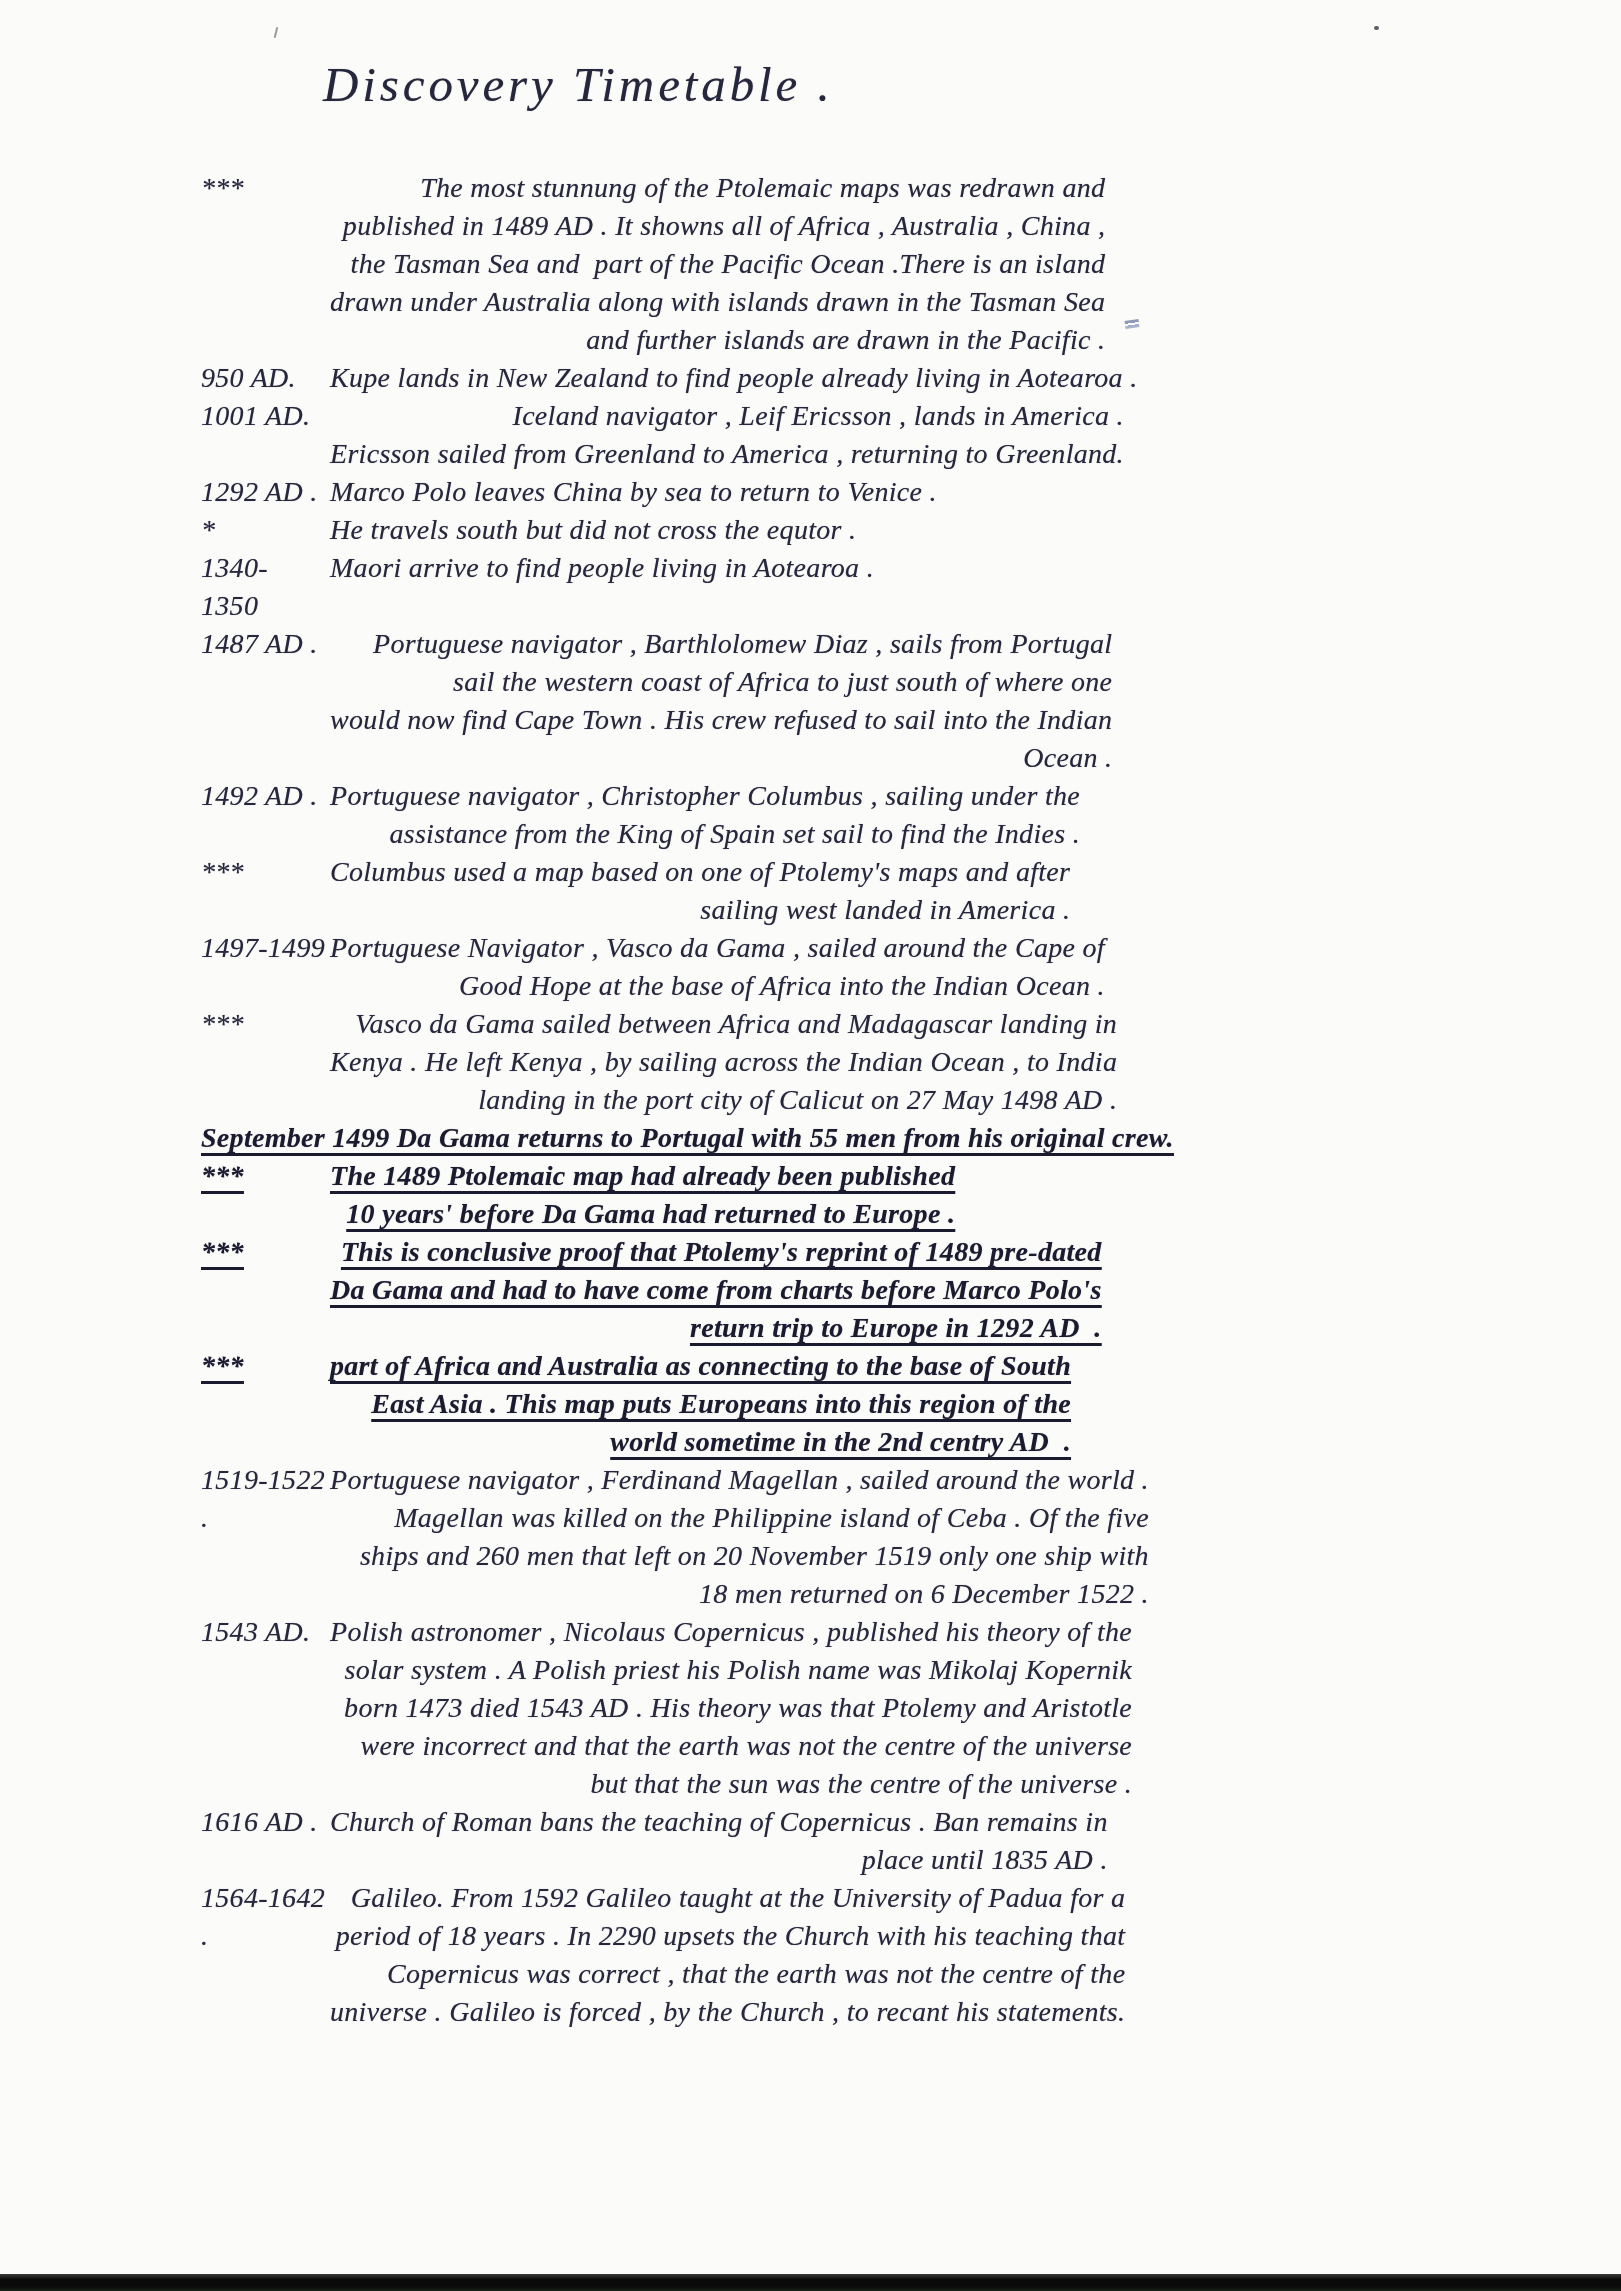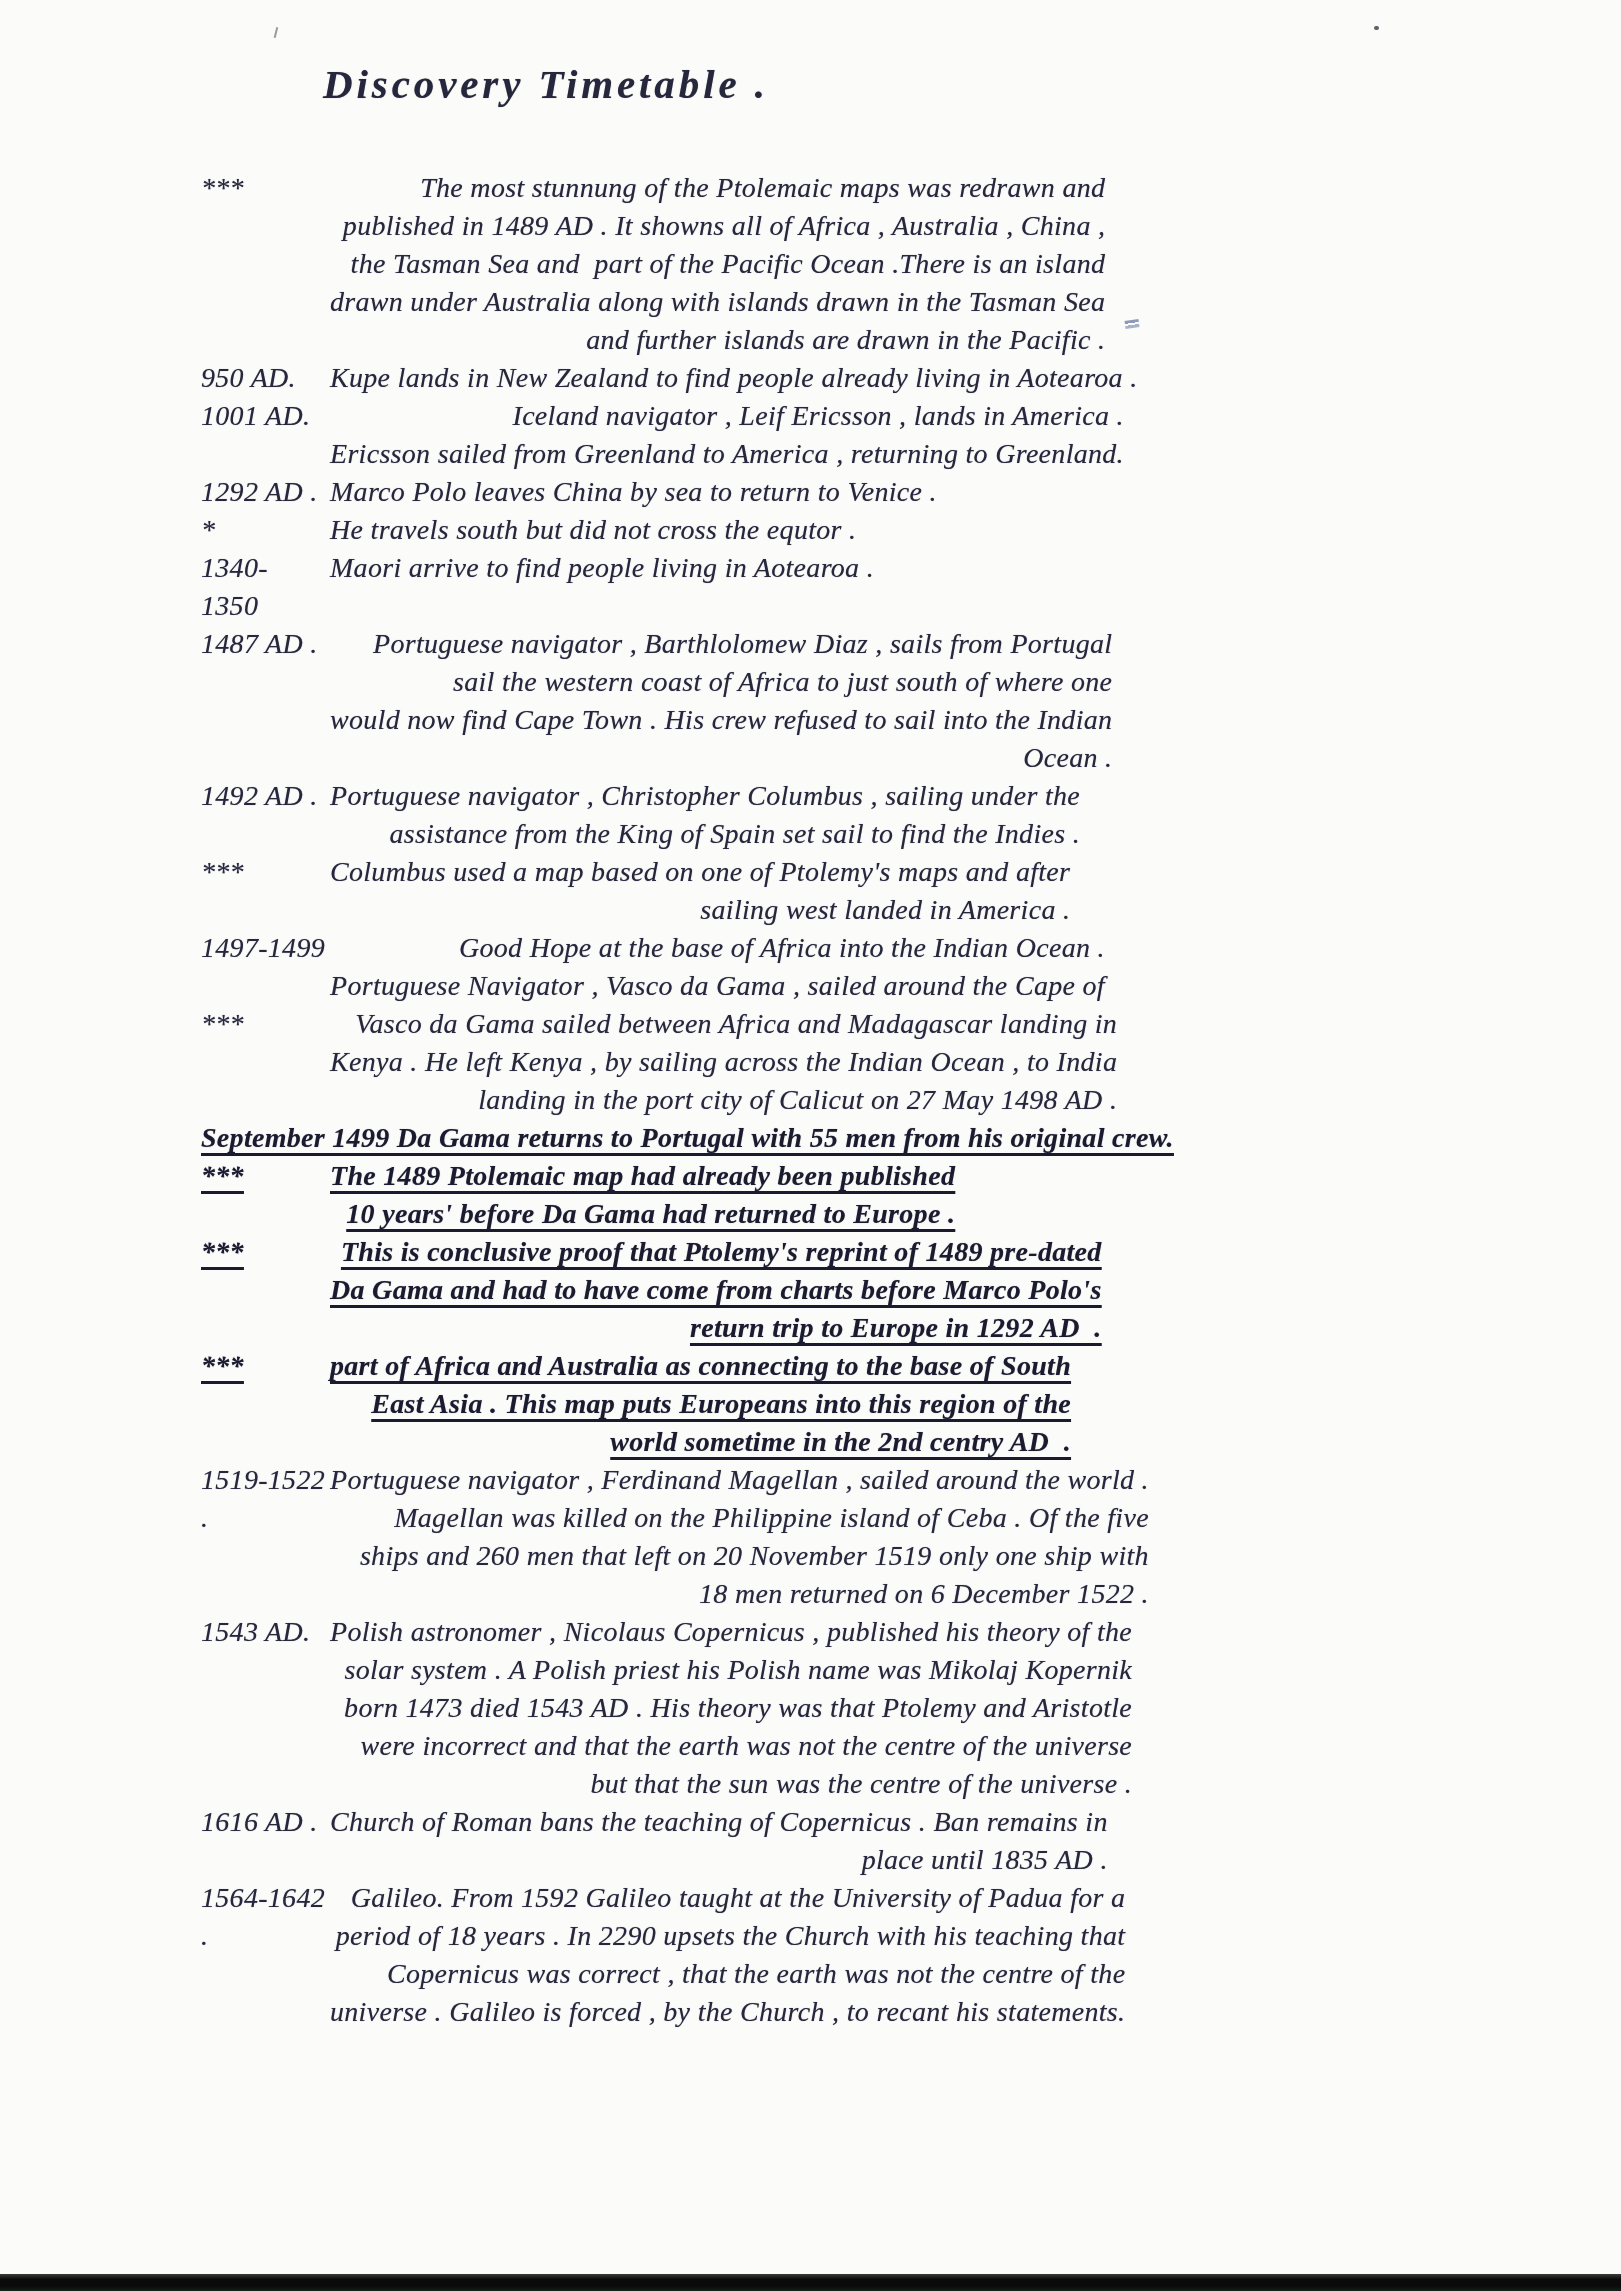--- a/index.html
+++ b/index.html
@@ -12,23 +12,23 @@
     width: 1621px;
     height: 2292px;
     background: var(--paper, #fbfbf9);
     overflow: hidden;
     font-family: "Liberation Serif", "DejaVu Serif", serif;
     font-style: italic;
     color: var(--ink, #26263c);
   }
   .title {
     margin: 61px 0 0 323px;
-    font-size: 41px;
+    font-size: 49px;
     line-height: 47px;
-    font-weight: 700;
+    font-weight: 400;
     letter-spacing: 3.9px;
     text-shadow: 0 0 1px rgba(38,38,70,.45);
   }
   .entries {
     margin-top: 61px;
   }
   .row {
     display: flex;
     padding-left: 201px;
   }
@@ -167,22 +167,22 @@
       <div class="row">
         <div class="date">***</div>
         <div class="lines">
           <div class="line">Columbus used a map based on one of Ptolemy's maps and after</div>
           <div class="line">sailing west landed in America .</div>
         </div>
       </div>
       <div class="row">
         <div class="date">1497-1499</div>
         <div class="lines">
+          <div class="line">Portuguese Navigator , Vasco da Gama , sailed around the Cape of</div>
           <div class="line">Good Hope at the base of Africa into the Indian Ocean .</div>
-          <div class="line">Portuguese Navigator , Vasco da Gama , sailed around the Cape of</div>
         </div>
       </div>
       <div class="row">
         <div class="date">***</div>
         <div class="lines">
           <div class="line">Vasco da Gama sailed between Africa and Madagascar landing in</div>
           <div class="line">Kenya . He left Kenya , by sailing across the Indian Ocean , to India</div>
           <div class="line">landing in the port city of Calicut on 27 May 1498 AD .</div>
         </div>
       </div>

